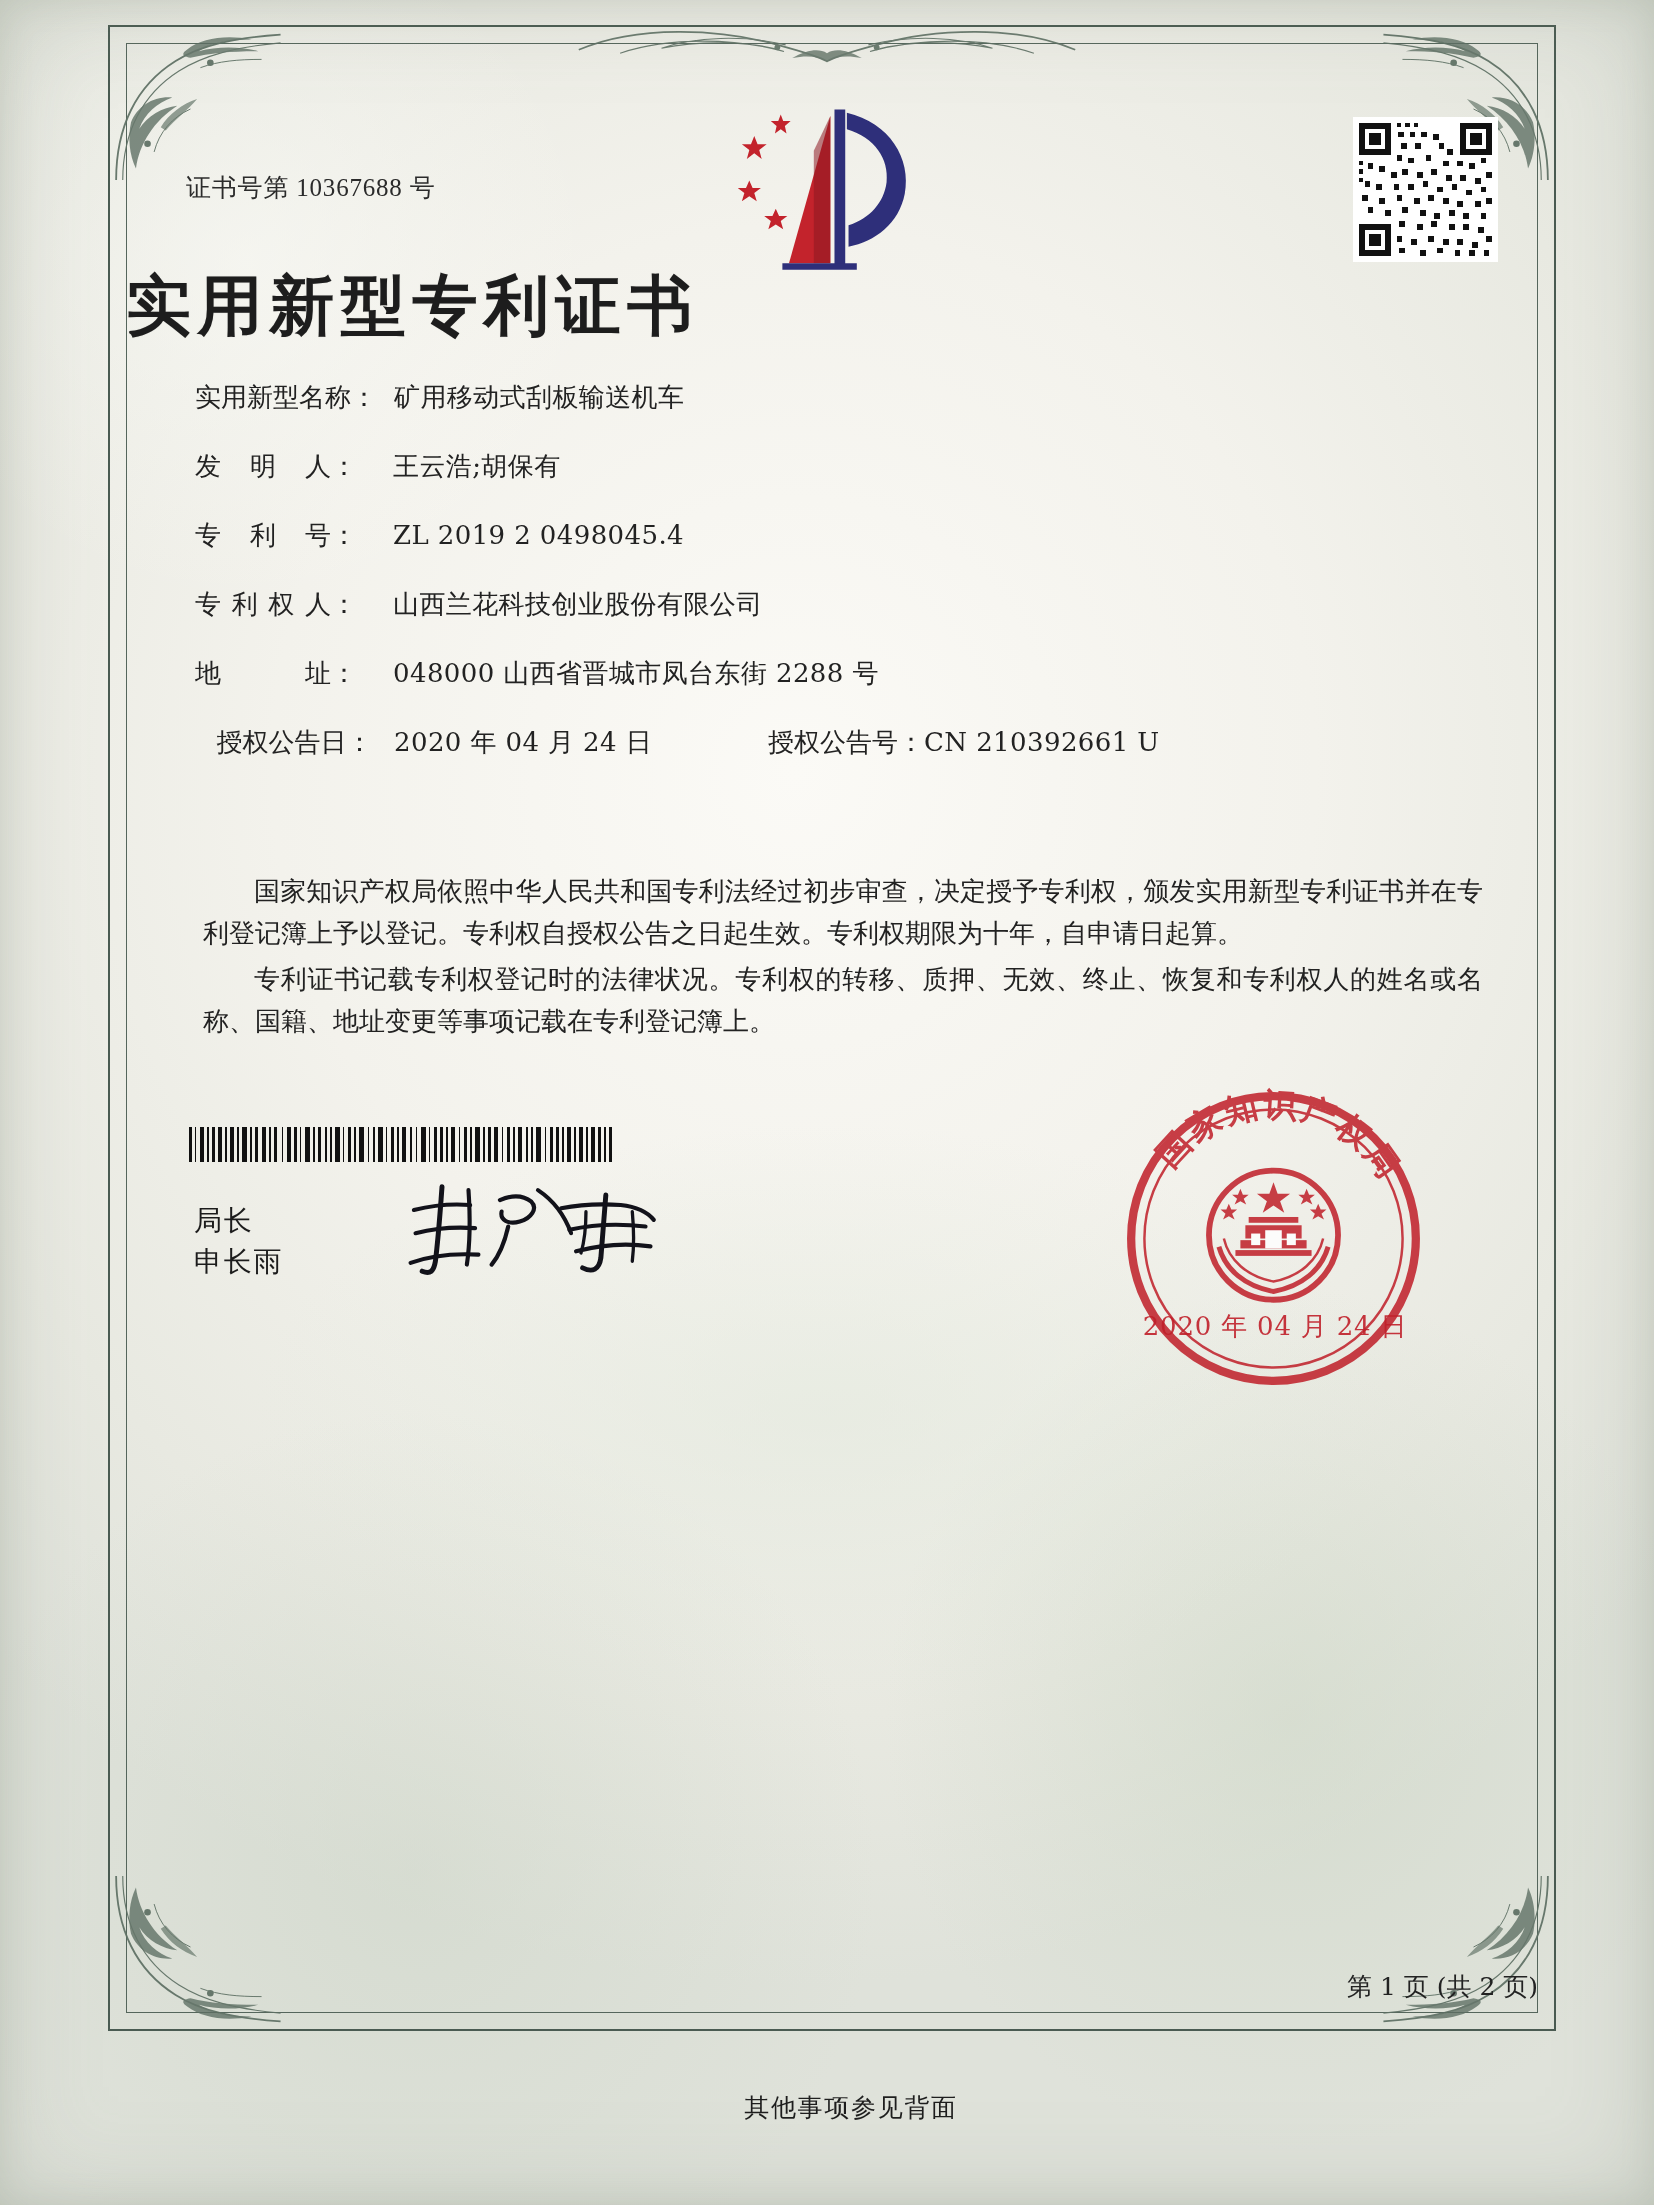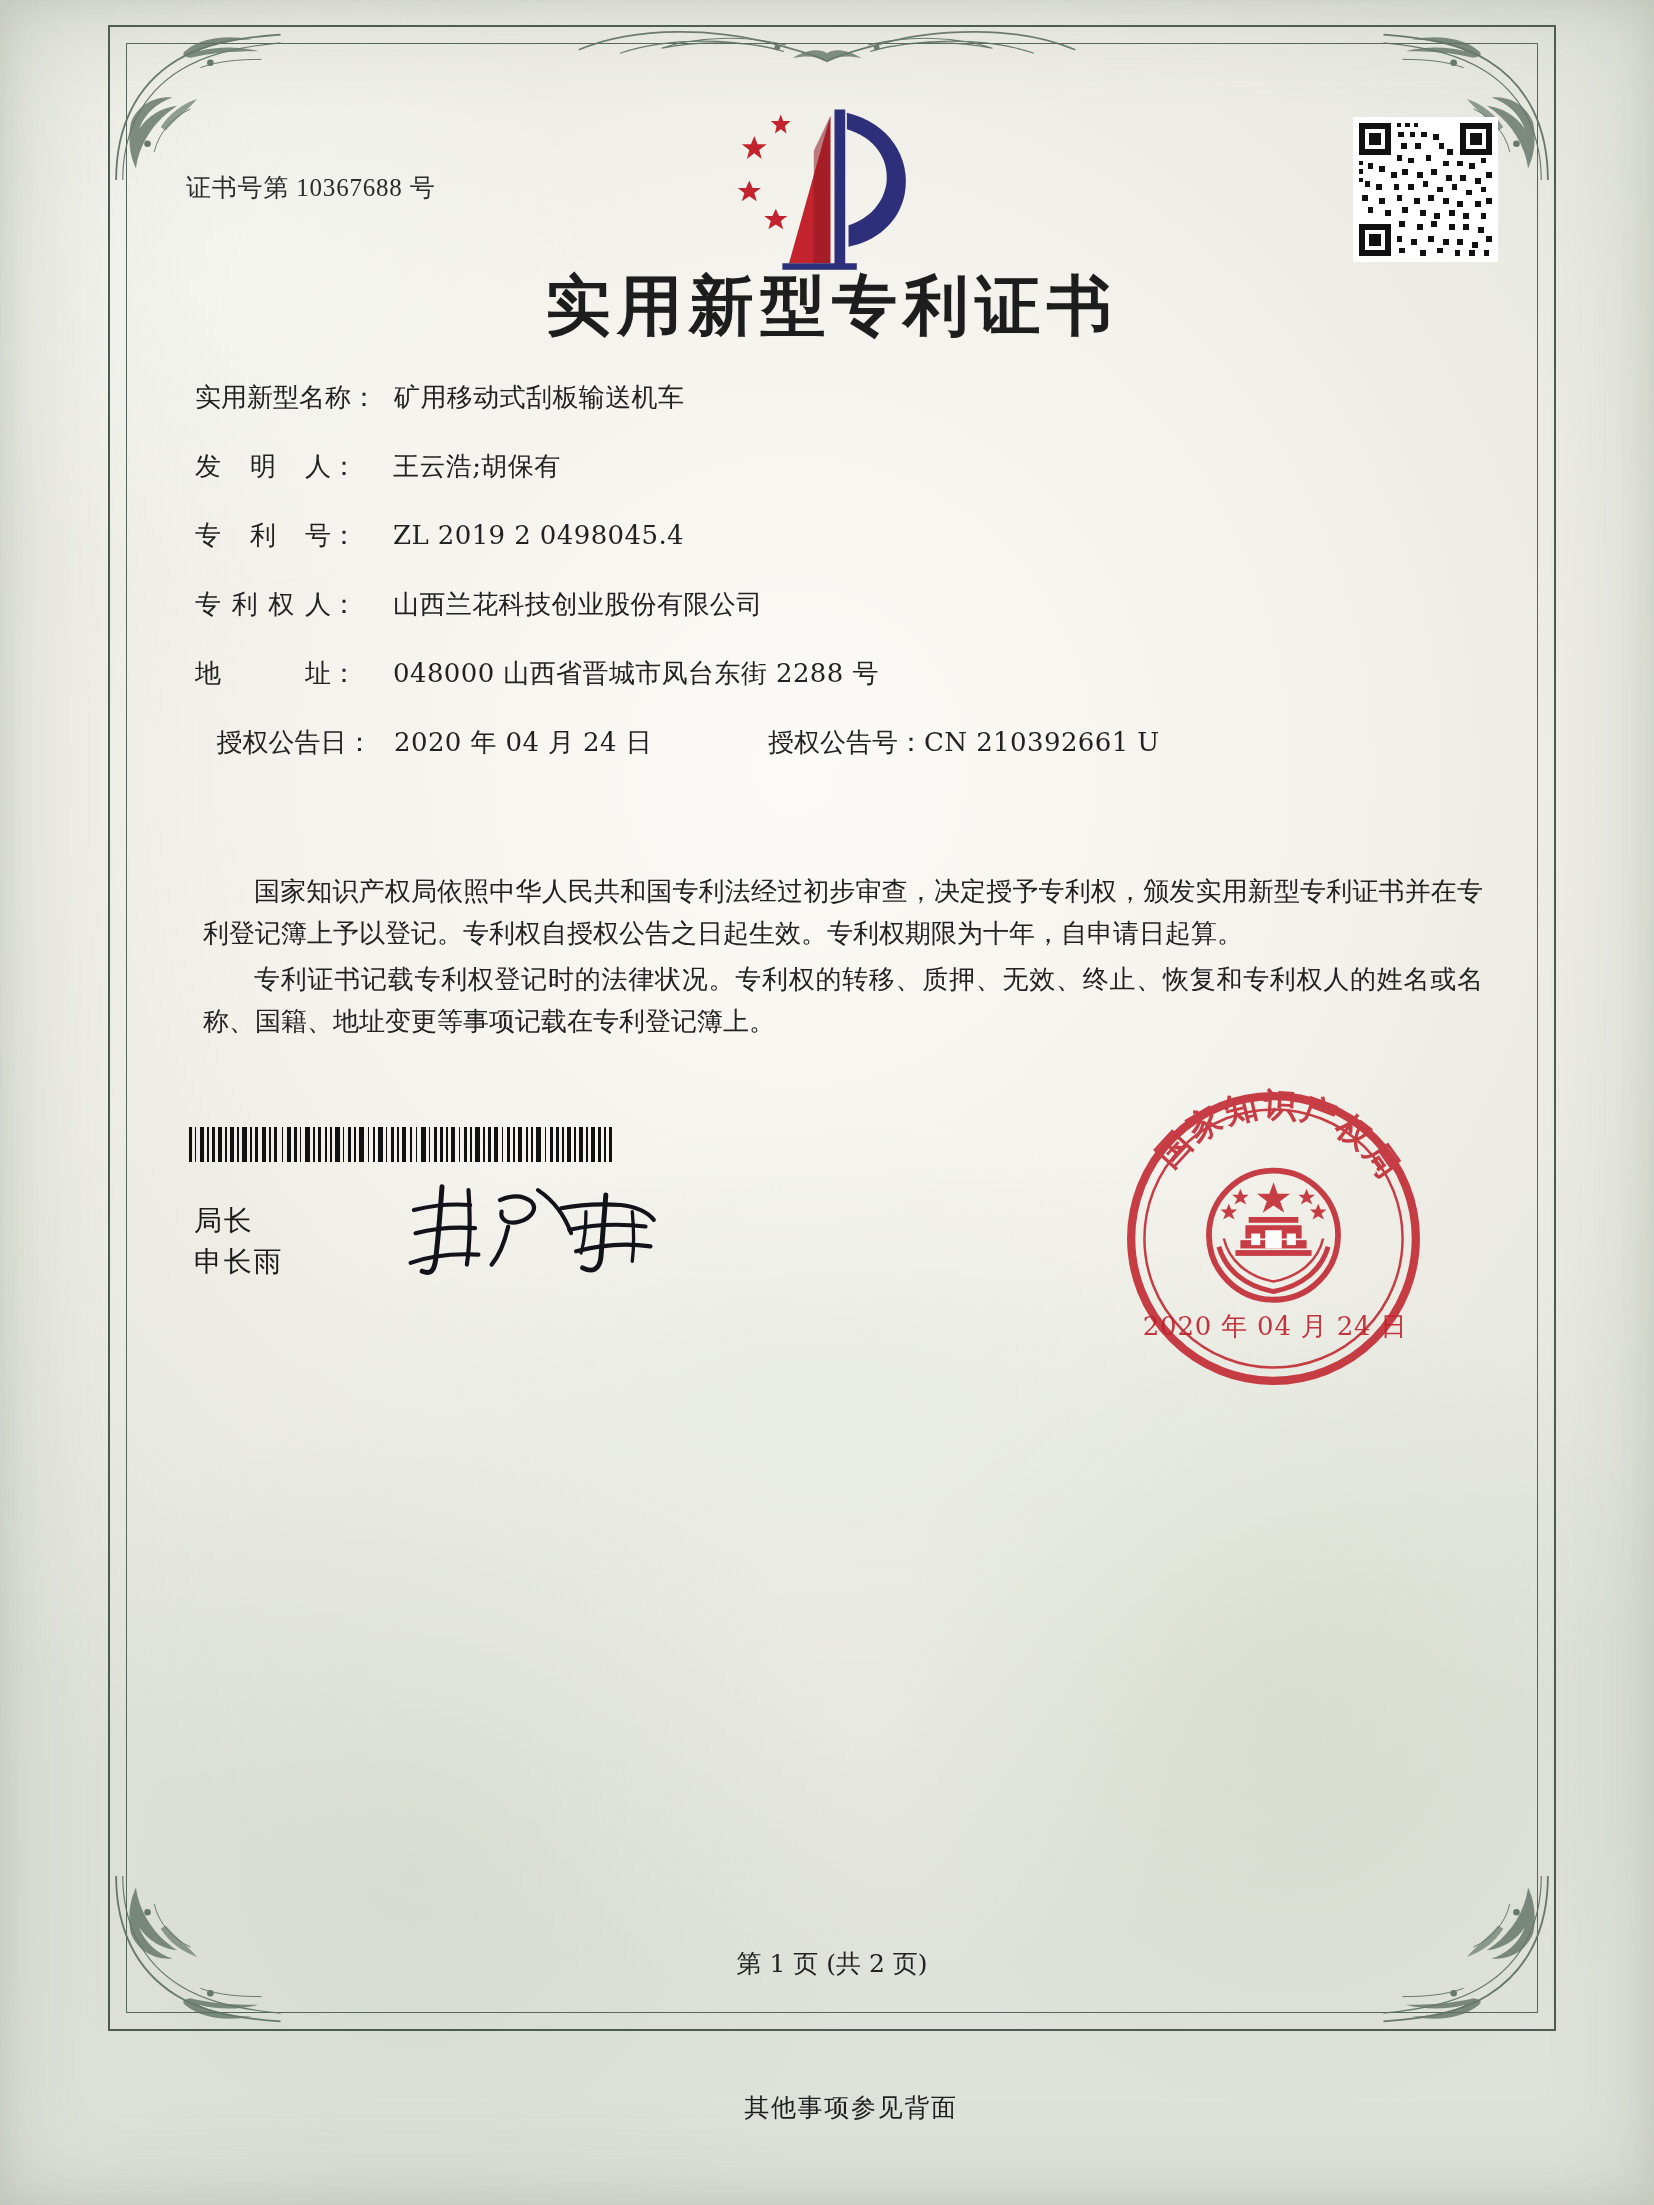--- a/index.html
+++ b/index.html
@@ -115,21 +115,20 @@
     width: 145px;
     height: 145px;
   }
   #qr svg { width: 100%; height: 100%; display:block; }
 
   
   #title {
     position: absolute;
     left: 0; right: 0;
     top: 219px;
-    text-align: center;
     font-size: 65px;
     letter-spacing: 6.6px;
     font-weight: 700;
     color: #1d1d1d;
     font-family: Liberation Mono, monospace;
     text-shadow: 0 0 0.8px rgba(0,0,0,0.25);
   }
 
   
   #fields {
@@ -239,22 +238,22 @@
     color: #c0202a;
     font-family: "DejaVu Serif", serif;
     letter-spacing: 0.8px;
     opacity: 0.9;
   }
 
   
   #page-number {
     position: absolute;
     left: 0; right: 0;
-    bottom: 33px;
-    text-align: center;
+    bottom: 10px;
+    text-align: right;
     font-size: 25px;
     color: #222;
     font-family: "DejaVu Serif", serif;
   }
 
   
   #footer-note {
     position: absolute;
     left: 0; right: 0;
     bottom: 81px;

